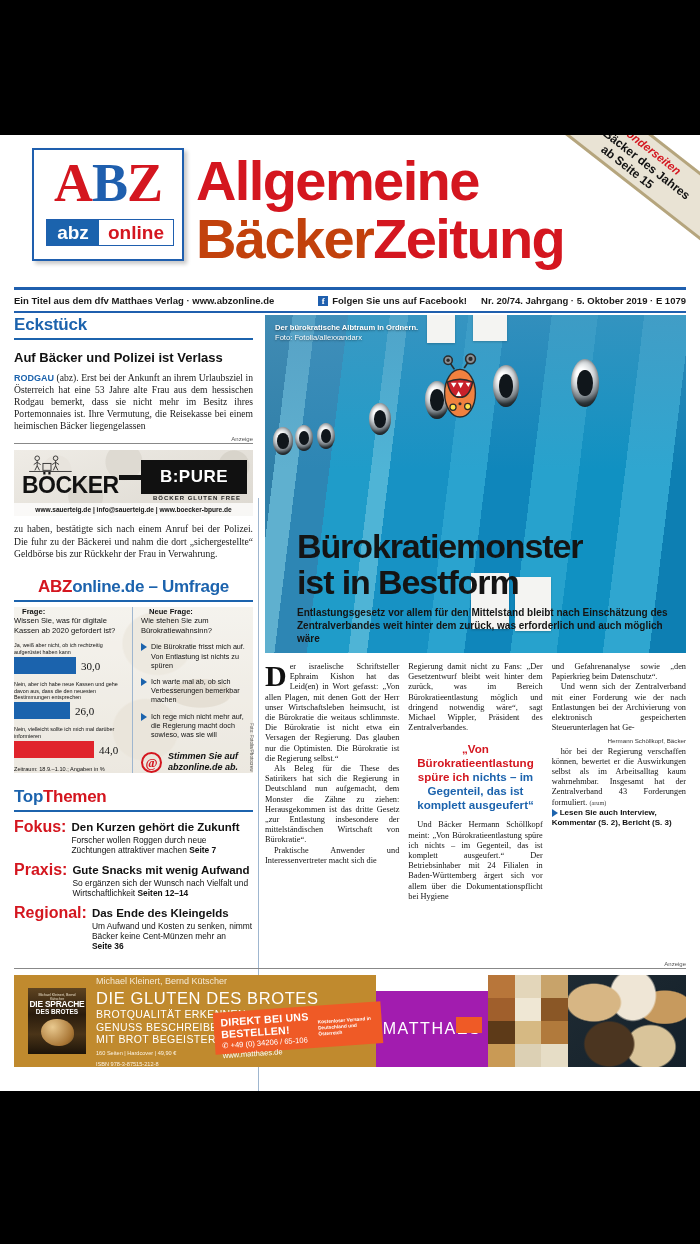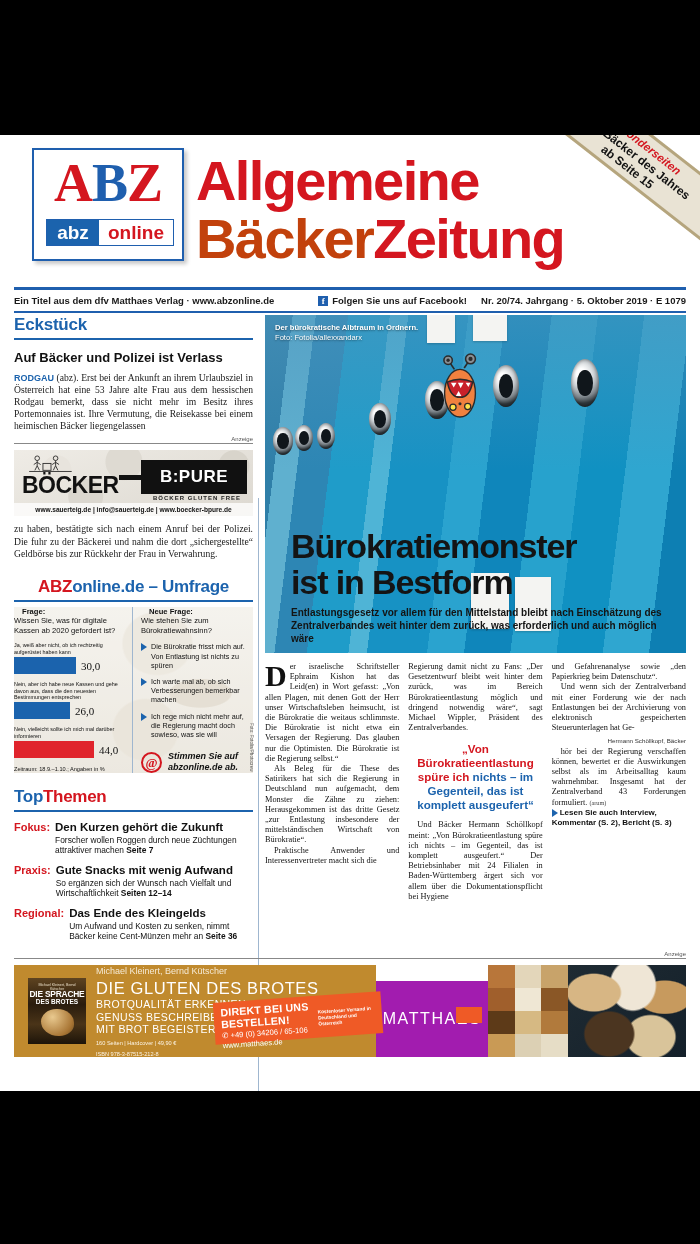--- a/index.html
+++ b/index.html
@@ -216,21 +216,21 @@
     writing-mode: vertical-rl;
   }
 
   
   .topthemen { margin-top:14px; }
   .tt-title { font-size:17px; font-weight:bold; line-height:20px; letter-spacing:-.3px; }
   .tt-title .tt-blue { color:#1c63ad; }
   .tt-title .tt-red { color:#d4161f; }
   .tt-rule { height:2px; background:#1c63ad; margin-top:3px; }
   .tt-item { display:flex; gap:5px; margin-top:9px; }
-  .tt-cat { flex:0 0 auto; font-size:11px; font-weight:bold; color:#d4161f; line-height:12px; }
+  .tt-cat { flex:0 0 auto; font-size:16px; font-weight:bold; color:#d4161f; line-height:12px; }
   .tt-main { flex:1; }
   .tt-head { font-size:11.5px; font-weight:bold; color:#111; line-height:13px; }
   .tt-sub { font-size:8.4px; color:#111; line-height:10px; margin-top:1px; }
   .tt-page { font-weight:bold; white-space:nowrap; }
 
   
   .photo {
     position:relative; width:100%; height:338px; overflow:hidden;
     background:
       linear-gradient(97deg,
@@ -254,21 +254,21 @@
     background:radial-gradient(circle at 35% 30%, #fff 0 12%, #cfd4d8 35%, #7d858b 62%, #30383d 78%, #1a1f23 100%);
     box-shadow: inset 0 0 4px rgba(0,0,0,.5);
   }
   .ring::after {
     content:""; position:absolute; inset:22%; border-radius:50%; background:#10161b;
   }
   .label-paper {
     position:absolute; background:#f4f4f2; box-shadow:0 1px 2px rgba(0,0,0,.2);
   }
   .monster { position:absolute; left:174px; top:38px; width:42px; height:72px; z-index:6; }
-  .headline-wrap { position:absolute; left:26px; right:10px; bottom:8px; z-index:7; }
+  .headline-wrap { position:absolute; left:32px; right:10px; bottom:8px; z-index:7; }
   .headline {
     font-size:34px; font-weight:bold; color:#141414; line-height:36px; letter-spacing:-1.1px;
   }
   .subhead {
     margin-top:6px; font-size:10px; font-weight:bold; color:#141414; line-height:13px;
   }
 
   
   .article { display:flex; gap:9px; margin-top:9px; }
   .acol { flex:1; font-family:"Liberation Serif", serif; font-size:8.3px; line-height:10.2px; color:#111; text-align:justify; }

